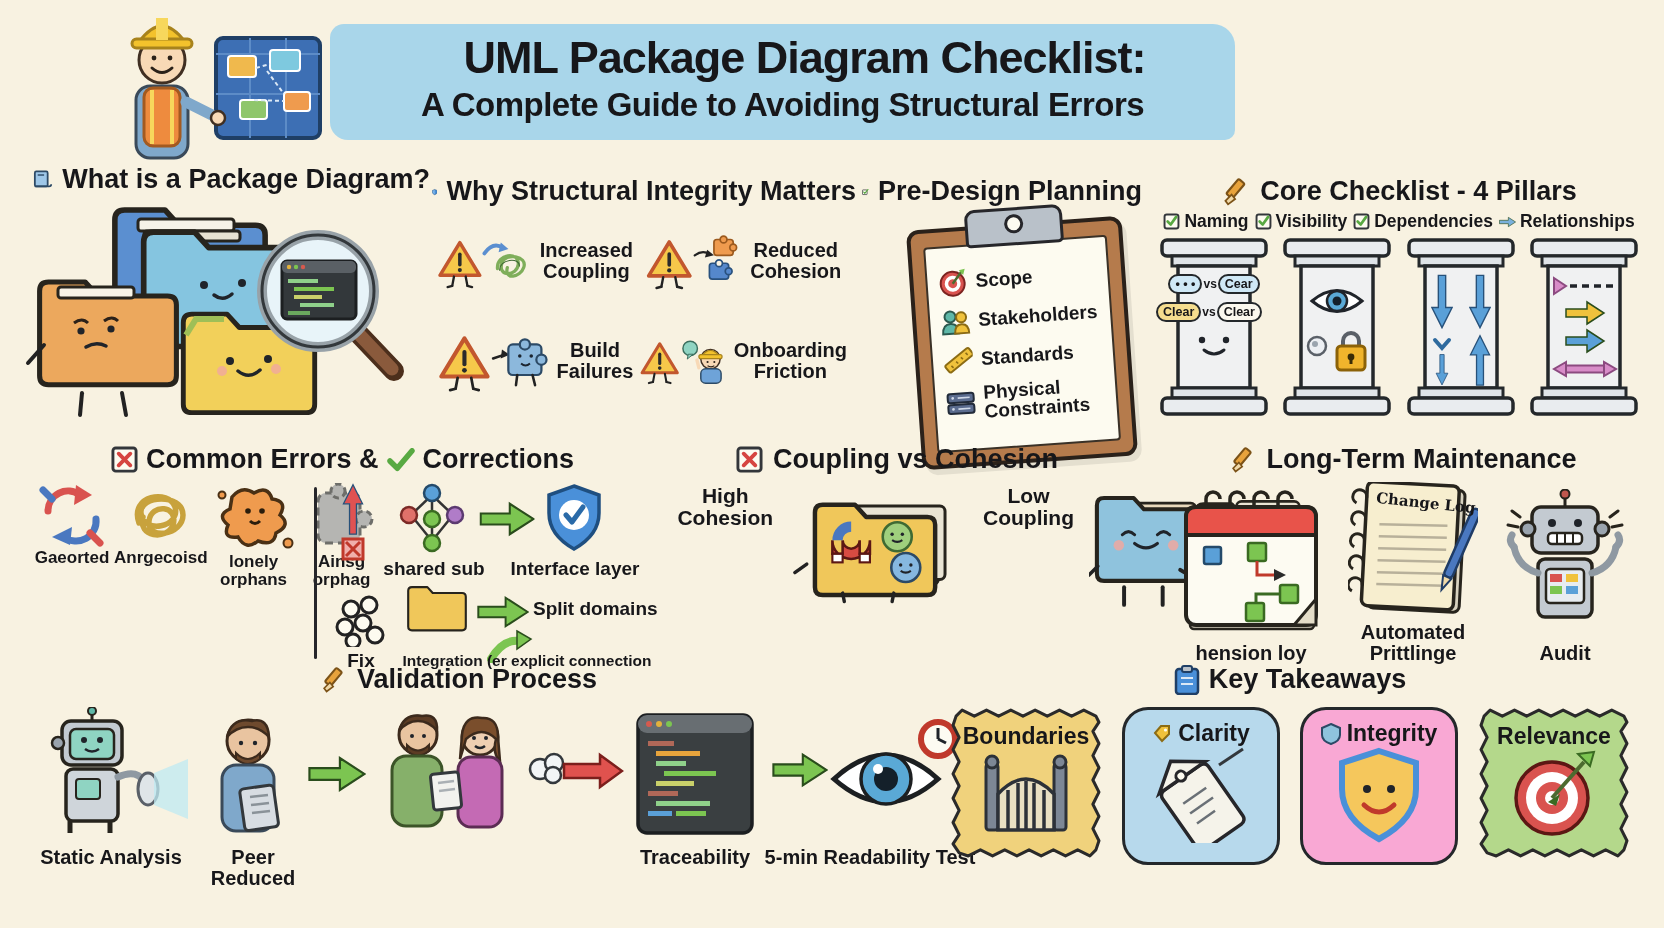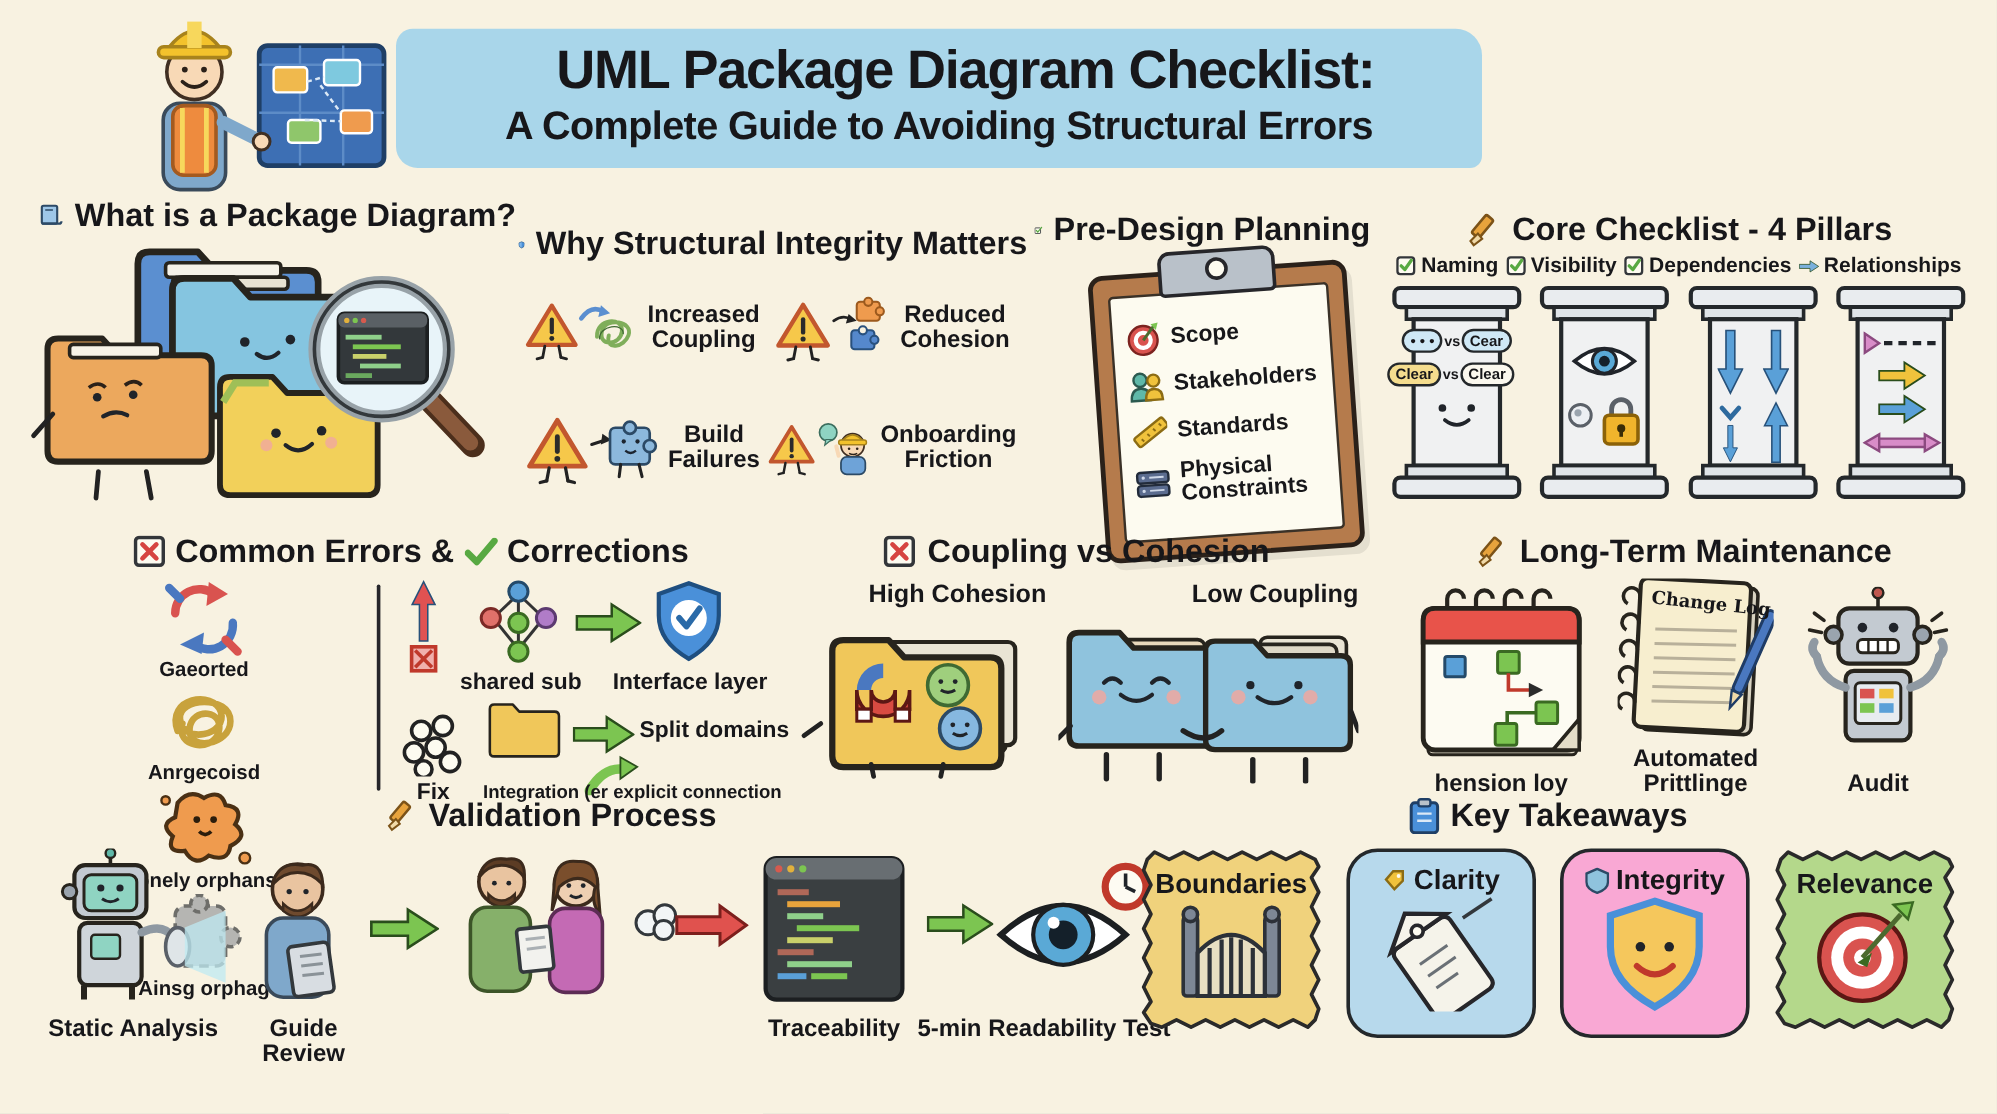--- a/index.html
+++ b/index.html
@@ -35,27 +35,27 @@
                  justify-content:center;margin-top:4px;white-space:nowrap;text-align:center;}
   .pl-item{display:flex;align-items:center;gap:4px;}
   .pillars-row{display:flex;justify-content:space-between;padding:0 14px;margin-top:4px;}
   .pillar{position:relative;width:116px;height:182px;}
   .bub{display:inline-block;border:2px solid #24282b;border-radius:11px;font-size:12.5px;font-weight:bold;
        padding:1px 5px;background:#cfe8f6;}
   .bub.y{background:#f5dd8e;} .bub.w{background:#fbf8ee;}
   .vs{font-size:12px;font-weight:bold;margin:0 1px;}
   
   .err-body{display:flex;margin-top:8px;}
-  .err-left{width:280px;display:grid;grid-template-columns:1fr;row-gap:2px;}
+  .err-left{width:280px;display:grid;grid-template-columns:1fr 1fr 1fr 1fr;row-gap:2px;}
   .err-item{display:flex;flex-direction:column;align-items:center;}
   .err-div{width:3px;background:#26262a;height:172px;margin:4px 10px 0 4px;border-radius:2px;}
   .err-right{position:relative;flex:1;height:190px;}
   
   .coup-cols{display:flex;justify-content:space-between;padding:0 10px;margin-top:2px;}
-  .coup-col{display:flex;flex-direction:column;align-items:flex-end;}
+  .coup-col{display:flex;flex-direction:row;align-items:flex-start;}
   
   .maint-row{display:flex;align-items:flex-end;gap:22px;justify-content:center;margin-top:6px;}
   .maint-item{display:flex;flex-direction:column;align-items:center;}
   
   .valid-flow{position:relative;height:188px;margin-top:4px;}
   
   .badges{display:flex;gap:20px;justify-content:center;margin-top:12px;}
   .badge{position:relative;width:152px;height:152px;}
   .badge-round{background:#b7d9ec;border:3.5px solid #24282b;border-radius:26px;}
   .badge-head{display:flex;align-items:center;justify-content:center;gap:6px;font-size:23px;font-weight:bold;
@@ -190,21 +190,21 @@
           <circle cx="285" cy="72" r="2.2" fill="#d65a4e"></circle>
         <rect x="270" y="84" width="30" height="4" fill="#8fd08a"></rect>
         <rect x="276" y="92" width="40" height="4" fill="#7cc551"></rect>
         <rect x="276" y="100" width="28" height="4" fill="#c9d06a"></rect>
         <rect x="282" y="108" width="34" height="4" fill="#8fd08a"></rect>
         <rect x="270" y="116" width="22" height="4" fill="#6aa85e"></rect>
       </g>
     </svg>
   </div>
 
-  <div class="abs" style="left:432px;top:188px;width:424px;">
+  <div class="abs" style="left:432px;top:176px;width:424px;">
     <div class="sec-head">
       <svg width="28" height="30" viewBox="0 0 28 30">
         <path d="M14,2 L26,7 V16 Q26,25 14,29 Q2,25 2,16 V7 Z" fill="#4a90d9" stroke="#1f4f80" stroke-width="2.5"></path>
         <path d="M14,4 V27 Q4,23 4,16 V8 Z" fill="#7db4e8"></path>
       </svg>
       <span>Why Structural Integrity Matters</span>
     </div>
     <div class="why-grid">
       <div class="why-cell">
         <svg width="190" height="96" viewBox="0 0 190 96">
@@ -761,21 +761,21 @@
       <svg class="abs" style="left:800px;top:18px;" width="130" height="110" viewBox="0 0 130 110">
         <circle cx="108" cy="22" r="17" fill="#fdfbf2" stroke="#c0392b" stroke-width="6"></circle>
         <line x1="108" y1="22" x2="108" y2="11" stroke="#20242a" stroke-width="3"></line>
         <line x1="108" y1="22" x2="116" y2="26" stroke="#20242a" stroke-width="3"></line>
         <path d="M4,62 Q56,14 108,62 Q56,108 4,62 Z" fill="#fff" stroke="#1c1f21" stroke-width="5"></path>
         <circle cx="56" cy="62" r="25" fill="#5aa9d6" stroke="#1c1f21" stroke-width="3.5"></circle>
         <circle cx="56" cy="62" r="12" fill="#14202a"></circle>
         <circle cx="48" cy="52" r="5" fill="#fff"></circle>
       </svg>
       <div class="abs lbl lbl20" style="left:6px;top:148px;width:150px;">Static Analysis</div>
-      <div class="abs lbl lbl20" style="left:158px;top:148px;width:130px;">Guide Review</div>
+      <div class="abs lbl lbl20" style="left:158px;top:148px;width:130px;">Peer Reduced</div>
       <div class="abs lbl lbl20" style="left:598px;top:148px;width:134px;">Traceability</div>
       <div class="abs lbl lbl20" style="left:730px;top:148px;width:220px;">5-min Readability Test</div>
     </div>
   </div>
 
   <div class="abs" style="left:930px;top:664px;width:720px;">
     <div class="sec-head center">
       <svg width="26" height="30" viewBox="0 0 26 30">
         <rect x="2" y="4" width="22" height="25" rx="3" fill="#4a90d9" stroke="#1f3f66" stroke-width="2.5"></rect>
         <rect x="8" y="1" width="10" height="6" rx="2" fill="#b9c1c9" stroke="#1f3f66" stroke-width="2"></rect>

